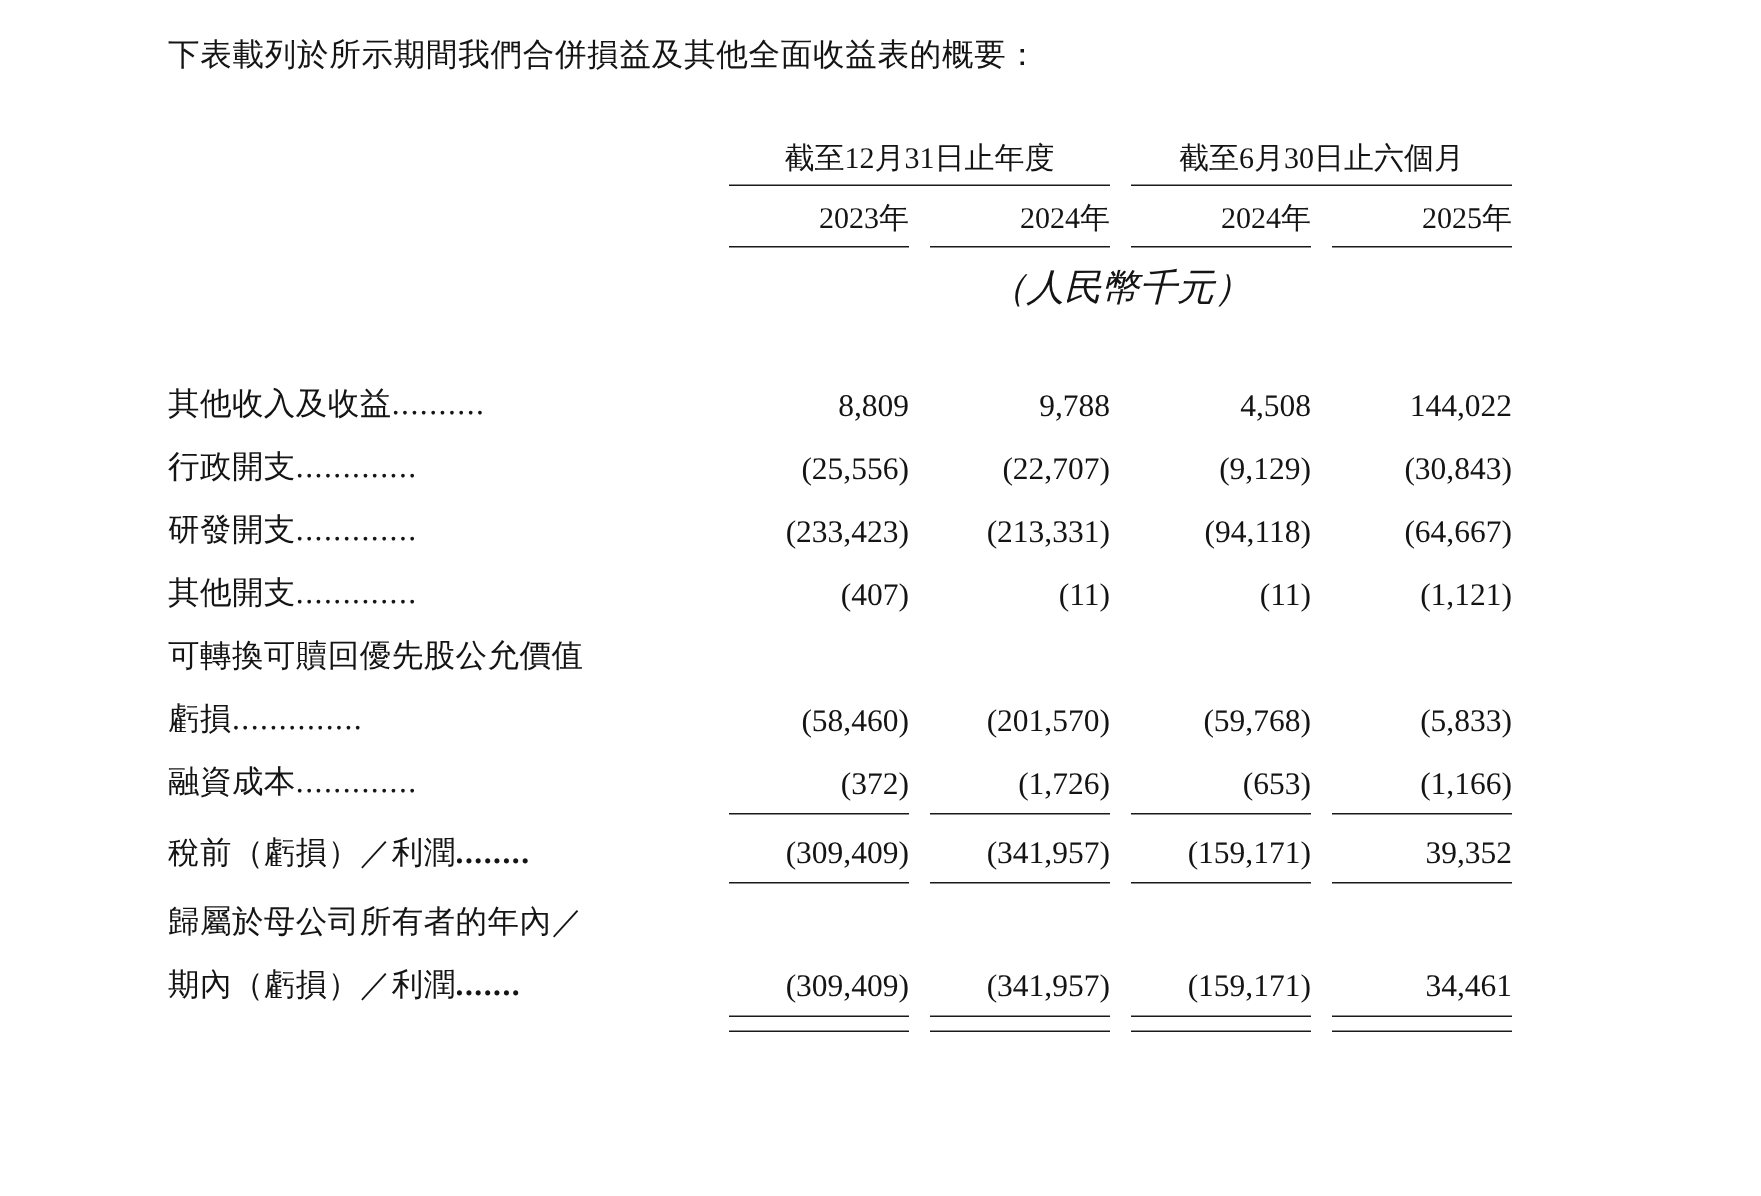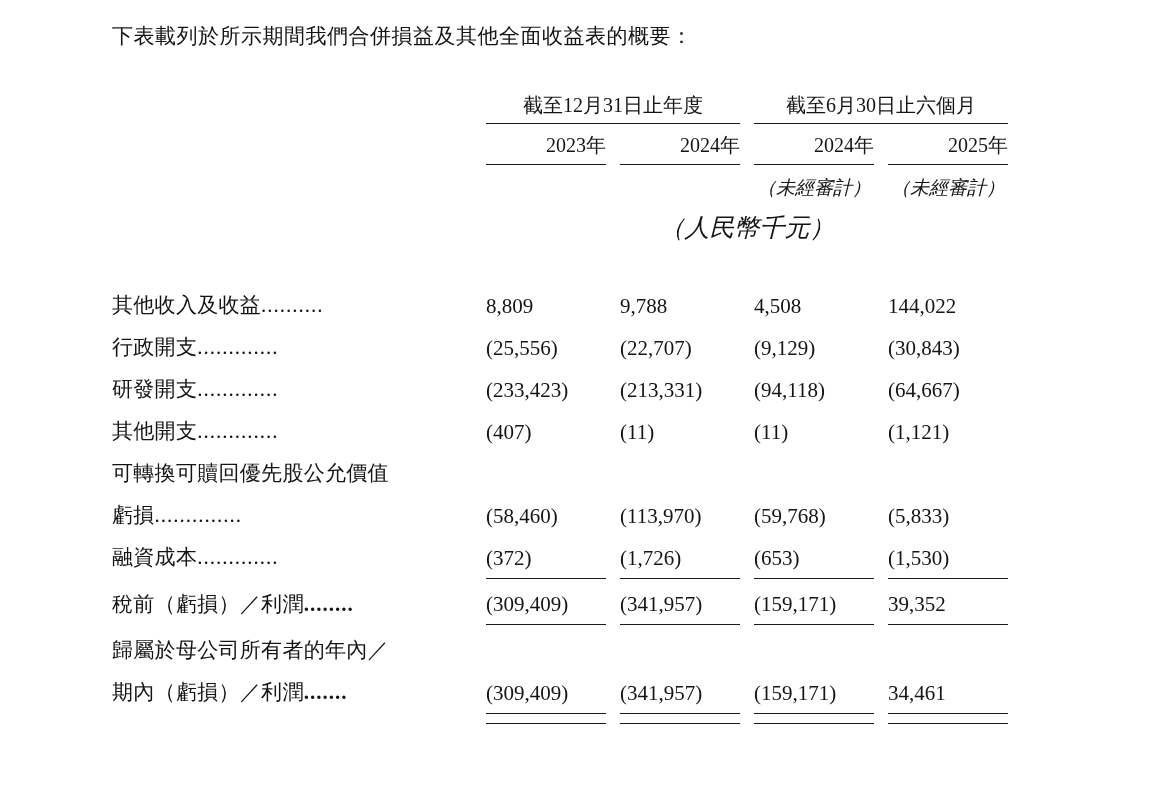--- a/index.html
+++ b/index.html
@@ -85,20 +85,21 @@
   .lbl {
     font-size: 21px;
     letter-spacing: 0.3px;
     padding-top: 7px !important;
     padding-bottom: 7px !important;
   }
   .lbl .dots {
     letter-spacing: 1px;
   }
   .num {
+    text-align: right;
     font-size: 21px;
     padding-top: 7px !important;
     padding-bottom: 7px !important;
   }
   .bold, .bold .dots { font-weight: bold; }
 
   .indent { padding-left: 32px; }
 </style>
 </head>
 <body>
@@ -134,31 +135,20 @@
       <td></td>
       <td class="yr">2023年</td>
       <td></td>
       <td class="yr">2024年</td>
       <td></td>
       <td class="yr">2024年</td>
       <td></td>
       <td class="yr">2025年</td>
     </tr>
 
-    <tr>
-      <td></td>
-      <td></td>
-      <td class="note"></td>
-      <td></td>
-      <td class="note"></td>
-      <td></td>
-      <td class="note">（未經審計）</td>
-      <td></td>
-      <td class="note">（未經審計）</td>
-    </tr>
 
     <tr>
       <td></td>
       <td></td>
       <td></td>
       <td></td>
       <td class="unit" colspan="3">（人民幣千元）</td>
       <td></td>
       <td></td>
     </tr>
@@ -222,36 +212,36 @@
           <td></td>
           <td class="num"></td>
           <td></td>
           <td class="num"></td>
         </tr>
         <tr>
           <td class="lbl indent"><span>虧損</span><span class="dots">..............</span></td>
           <td></td>
           <td class="num">(58,460)</td>
           <td></td>
-          <td class="num">(113,970)</td>
+          <td class="num">(201,570)</td>
           <td></td>
           <td class="num">(59,768)</td>
           <td></td>
           <td class="num">(5,833)</td>
         </tr>
         <tr>
           <td class="lbl"><span>融資成本</span><span class="dots">.............</span></td>
           <td></td>
           <td class="num ">(372)</td>
           <td></td>
           <td class="num ">(1,726)</td>
           <td></td>
           <td class="num ">(653)</td>
           <td></td>
-          <td class="num ">(1,530)</td>
+          <td class="num ">(1,166)</td>
         </tr>
         <tr>
           <td></td>
           <td></td>
           <td style="height: 4px; border-top: 1.2px solid rgb(26, 26, 26);"></td>
           <td></td>
           <td style="height: 4px; border-top: 1.2px solid rgb(26, 26, 26);"></td>
           <td></td>
           <td style="height: 4px; border-top: 1.2px solid rgb(26, 26, 26);"></td>
           <td></td>

